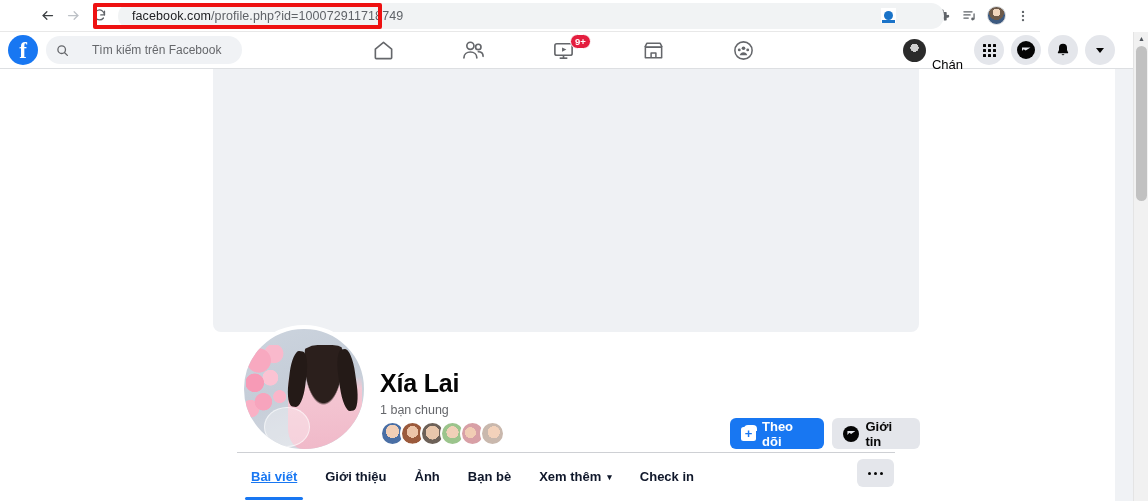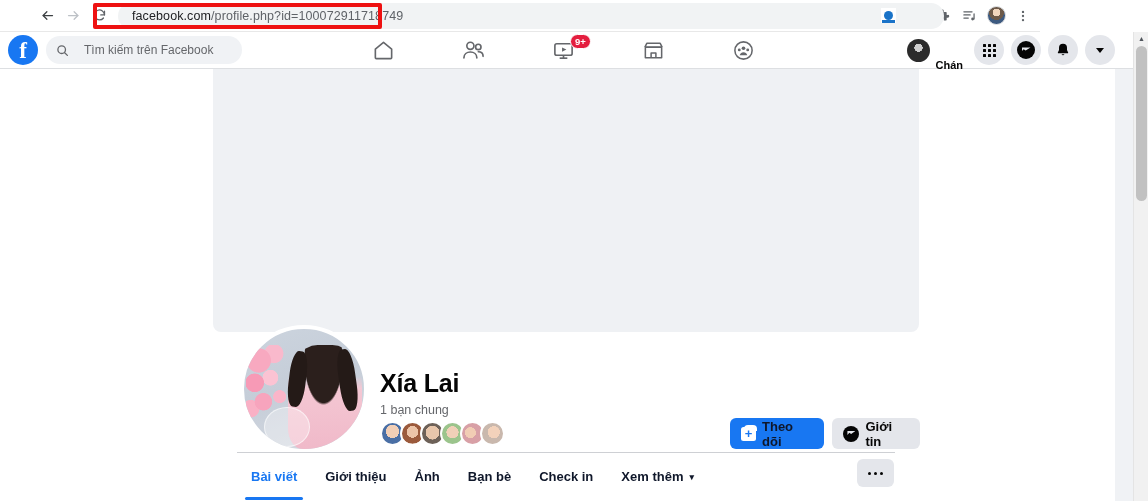--- a/index.html
+++ b/index.html
@@ -78,42 +78,42 @@
   .fb-logo {
     width: 30px; height: 30px; border-radius: 50%; margin-left: 8px;
     background: #1877f2; color: #fff; font: bold 23px "Liberation Serif", serif;
     display: flex; align-items: flex-end; justify-content: center; flex: none;
     line-height: 28px; overflow: hidden;
   }
   .fb-search {
     width: 196px; height: 28px; border-radius: 16px; background: #f0f2f5;
     display: flex; align-items: center; margin-left: 8px; padding: 0 10px; flex: none;
   }
-  .fb-search .ph { font-size: 12px; color: #65676b; margin-left: 15px; }
+  .fb-search .ph { font-size: 12px; color: #65676b; margin-left: 23px; }
 
   .fb-nav { display: flex; align-items: center; gap: 0; margin-left: 96px; }
   .nav-tab {
     width: 90px; height: 37px; display: flex; align-items: center;
     justify-content: center; position: relative; color: #65676b;
   }
   .badge {
     position: absolute; top: 2px; left: 52px; min-width: 19px; height: 15px;
     background: #e41e3f; color: #fff; border-radius: 8px; font-size: 9.5px;
     font-weight: bold; display: flex; align-items: center; justify-content: center;
     padding: 0 4px; border: 1.5px solid #fff;
   }
 
   .fb-right { position: absolute; right: 18px; display: flex; align-items: center; gap: 7px; }
   .me-chip { display: flex; align-items: center; gap: 6px; padding: 2px 4px; }
   .me-ava {
     width: 23px; height: 23px; border-radius: 50%;
     background: radial-gradient(circle at 50% 38%, #cfcfcf 0 22%, #2b2b2b 23% 100%);
     flex: none;
   }
-  .me-name { font-size: 11px; color: #050505; font-weight: 700; margin-top: 29px; }
+  .me-name { font-size: 13px; color: #050505; font-weight: 400; margin-top: 29px; }
   .round-btn {
     width: 30px; height: 30px; border-radius: 50%; background: #e4e6eb;
     display: flex; align-items: center; justify-content: center; color: #050505; flex: none;
   }
   .grid-dots { display: grid; grid-template-columns: repeat(3, 3px); gap: 2px; }
   .grid-dots i { width: 3px; height: 3px; background: #050505; border-radius: .5px; display: block; }
   .msgr {
     width: 18px; height: 18px; border-radius: 50%; background: #050505;
     display: flex; align-items: center; justify-content: center;
   }
@@ -183,21 +183,21 @@
   .mf3 { background: radial-gradient(circle at 50% 46%, #e8c6ab 0 44%, #6d6158 45% 100%); }
   .mf4 { background: radial-gradient(circle at 50% 44%, #f0d0b8 0 38%, #9bc48c 39% 100%); }
   .mf5 { background: radial-gradient(circle at 40% 46%, #f1cdb4 0 32%, #d8a0a6 33% 100%); }
   .mf6 { background: radial-gradient(circle at 56% 44%, #f3d2bb 0 36%, #c9b8ad 37% 100%); }
 
   .actions { position: absolute; left: 490px; top: 97px; display: flex; gap: 8px; }
   .btn {
     height: 31px; border-radius: 6px; display: flex; align-items: center;
     gap: 6px; padding: 0 11px; font-size: 13px; font-weight: bold; cursor: pointer;
   }
-  .btn-follow { background: #1877f2; color: #0f172a; }
+  .btn-follow { background: #1877f2; color: #ffffff; }
   .btn-msg { background: #e4e6eb; color: #050505; }
   .ic-follow {
     width: 15px; height: 14px; border-radius: 2.5px; background: #fff;
     position: relative; display:flex; align-items:center; justify-content:center; flex:none;
   }
   .ic-follow::before{ content:""; position:absolute; top:-2px; left:3px; width:9px; height:4px; border:2px solid #fff; border-bottom:none; border-radius:4px 4px 0 0; }
   .ic-follow::after { content:"+"; color: #1877f2; font-size: 13px; font-weight: bold; line-height: 12px; }
   .ic-msg {
     width: 16px; height: 16px; border-radius: 50%; background: #050505; flex:none;
     display:flex; align-items:center; justify-content:center;
@@ -207,21 +207,21 @@
     clip-path: polygon(0 14%, 100% 14%, 46% 58%, 24% 40%, 0 70%);
   }
 
   .divider { position: absolute; top: 452px; left: 237px; width: 658px; height: 1px; background: #ced0d4; }
 
   .tabs { position: absolute; top: 453px; left: 237px; display: flex; align-items: flex-start; }
   .tab {
     height: 47px; display: flex; align-items: center; padding: 0 14px;
     font-size: 13px; font-weight: bold; color: #0f172a; position: relative; cursor: pointer;
   }
-  .tab.active { color: #1877f2; }
+  .tab.active { color: #1877f2; text-decoration: underline; }
   .tab.active::after {
     content: ""; position: absolute; bottom: 0; left: 8px; right: 8px;
     height: 3px; background: #1877f2; border-radius: 2px;
   }
   .caret { margin-left: 6px; font-size: 9px; }
 
   .more-btn {
     position: absolute; top: 459px; left: 857px; width: 37px; height: 28px;
     background: #e4e6eb; border-radius: 6px; display: flex; align-items: center;
     justify-content: center; cursor: pointer;
@@ -452,26 +452,26 @@
     <div class="tab">
         <span>Giới thiệu</span>
       </div>
     <div class="tab">
         <span>Ảnh</span>
       </div>
     <div class="tab">
         <span>Bạn bè</span>
       </div>
     <div class="tab">
-        <span>Check in</span>
-      </div>
-    <div class="tab">
       <span>Xem thêm</span>
       <span class="caret">▾</span>
     </div>
+    <div class="tab">
+        <span>Check in</span>
+      </div>
   </div>
 
   <div class="more-btn">
     <span class="d"></span>
     <span class="d"></span>
     <span class="d"></span>
   </div>
 
   <div class="scrollbar">
     <div class="sb-up">▲</div>

